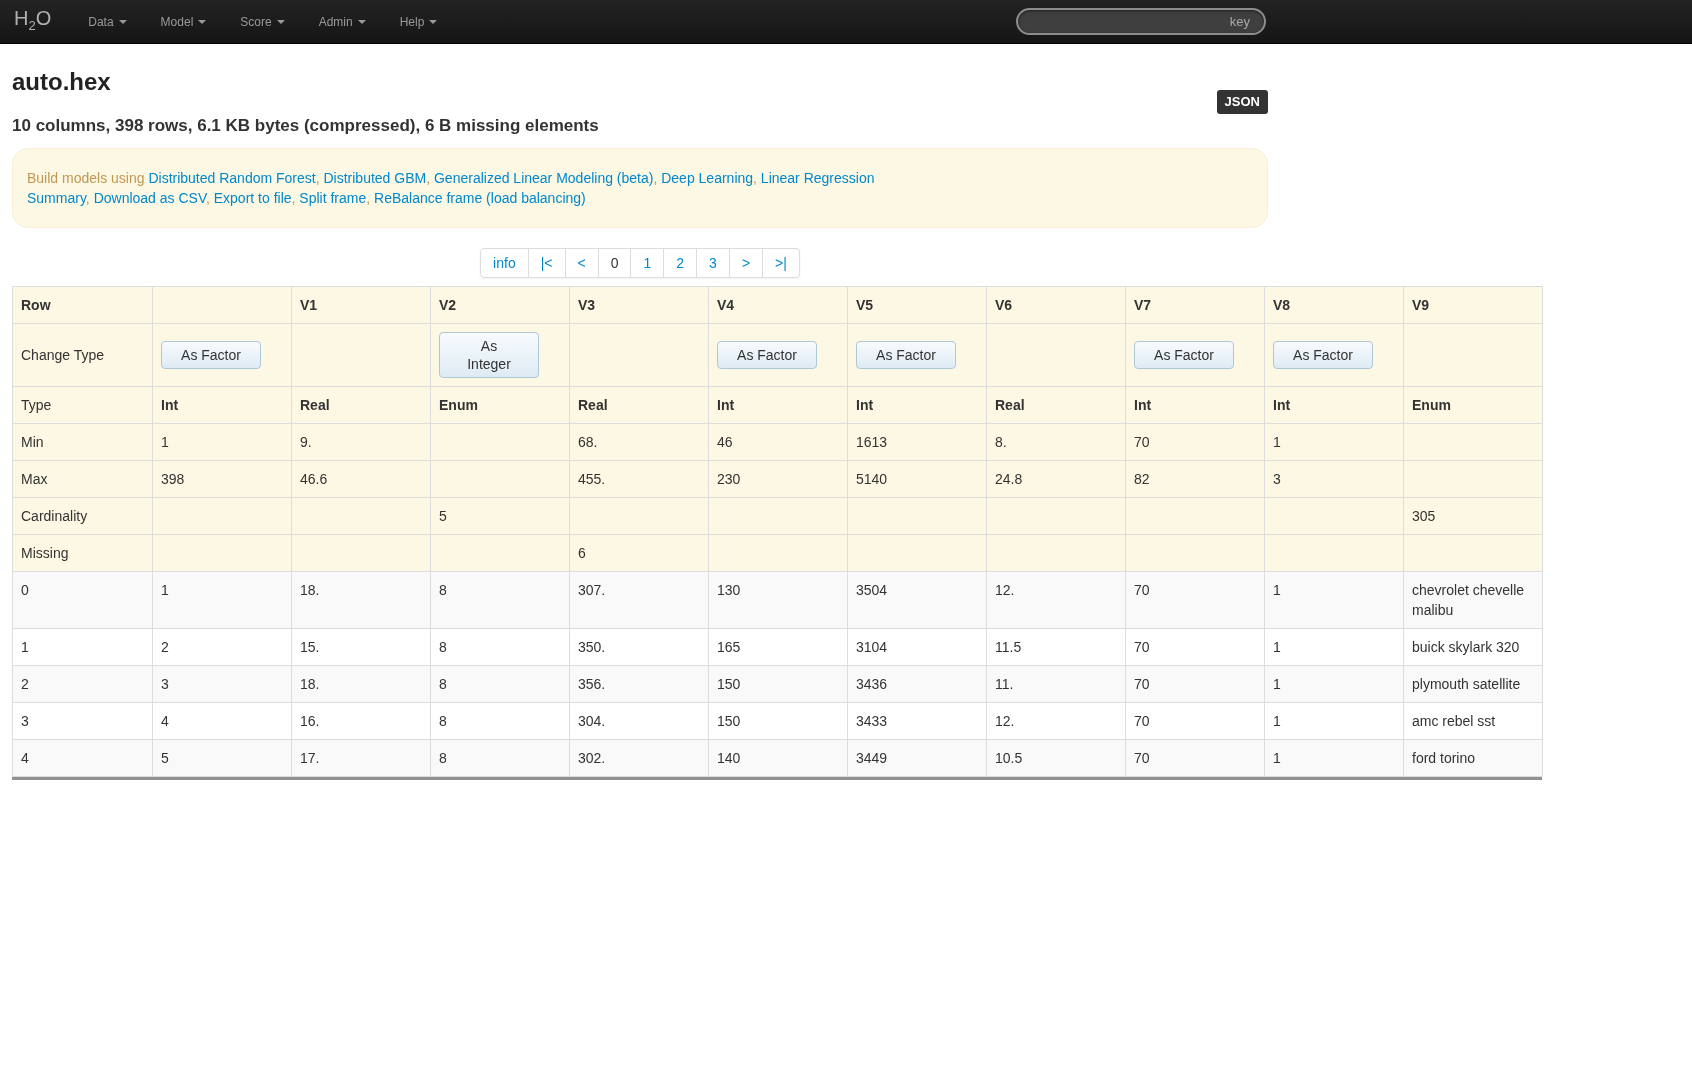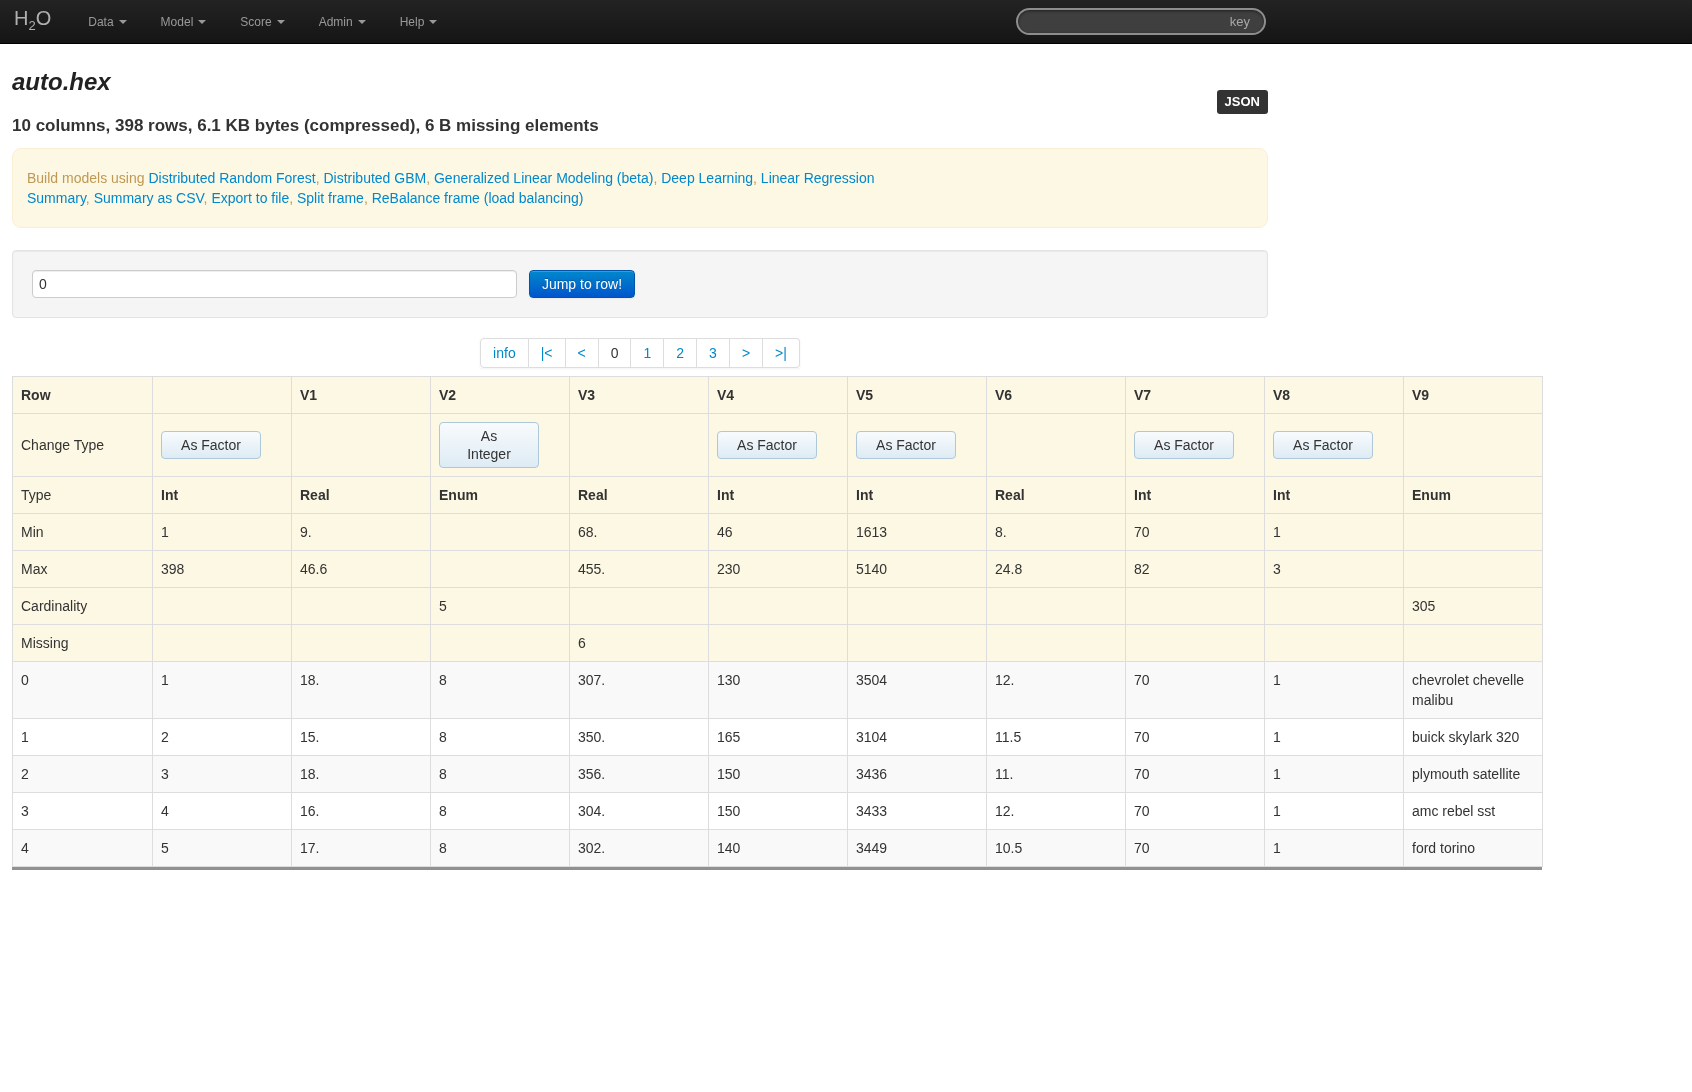--- a/index.html
+++ b/index.html
@@ -52,28 +52,28 @@
   .search-query::placeholder { color: #a8a8a8; }
 
   
   .container-main { margin: 0 12px; width: 1256px; }
   .json-label {
     float: right; margin-top: 22px;
     background: #333; color: #fff; font-weight: bold; font-size: 13px;
     padding: 3px 8px; border-radius: 3px; line-height: 18px; cursor: pointer;
   }
   .page-title  { font-size: 25px; line-height: 29px; font-weight: bold; color: #222; margin: 34px 0 0; }
-  .frame-name  { font-size: 24px; line-height: 28px; font-weight: bold; color: #222; margin: 24px 0 12px; font-style: italic; }
+  .frame-name  { font-size: 24px; line-height: 28px; font-weight: bold; color: #222; margin: 24px 0 12px; }
   .frame-summary { font-size: 17px; line-height: 20px; font-weight: bold; color: #333; margin: 20px 0 0; }
 
   
   .alert {
     margin-top: 12px; padding: 19px 14px;
     background: var(--alert-bg); border: 1px solid var(--alert-border);
-    border-radius: 9px; color: var(--alert-text);
+    border-radius: 16px; color: var(--alert-text);
   }
   .alert a { color: var(--link-blue); text-decoration: none; }
 
   
   .well {
     margin-top: 22px; padding: 19px;
     background: #f5f5f5; border: 1px solid #e3e3e3; border-radius: 4px;
     box-shadow: inset 0 1px 1px rgba(0,0,0,.05);
   }
   .jump-input {
@@ -156,27 +156,23 @@
 
 <div class="container-main">
   <span class="json-label">JSON</span>
   <h3 class="frame-name">auto.hex</h3>
   <h4 class="frame-summary">10 columns, 398 rows, 6.1 KB bytes (compressed), 6 B missing elements</h4>
 
   <div class="alert">
     <span class="alert-intro">Build models using</span>
     <span id="build-links"><a href="#">Distributed Random Forest</a>, <a href="#">Distributed GBM</a>, <a href="#">Generalized Linear Modeling (beta)</a>, <a href="#">Deep Learning</a>, <a href="#">Linear Regression</a></span>
     <br>
-    <span id="action-links"><a href="#">Summary</a>, <a href="#">Summary as CSV</a>, <a href="#">Export to file</a>, <a href="#">Split frame</a>, <a href="#">ReBalance frame (load balancing)</a></span>
+    <span id="action-links"><a href="#">Summary</a>, <a href="#">Download as CSV</a>, <a href="#">Export to file</a>, <a href="#">Split frame</a>, <a href="#">ReBalance frame (load balancing)</a></span>
   </div>
 
-  <div class="well">
-    <input type="text" class="jump-input" value="0" style="">
-    <button class="btn-primary">Jump to row!</button>
-  </div>
 
   <div class="pagination">
     <ul id="pagination-list">
         <li>
           <a href="#">info</a>
         </li>
         <li>
           <a href="#">|&lt;</a>
         </li>
         <li>

